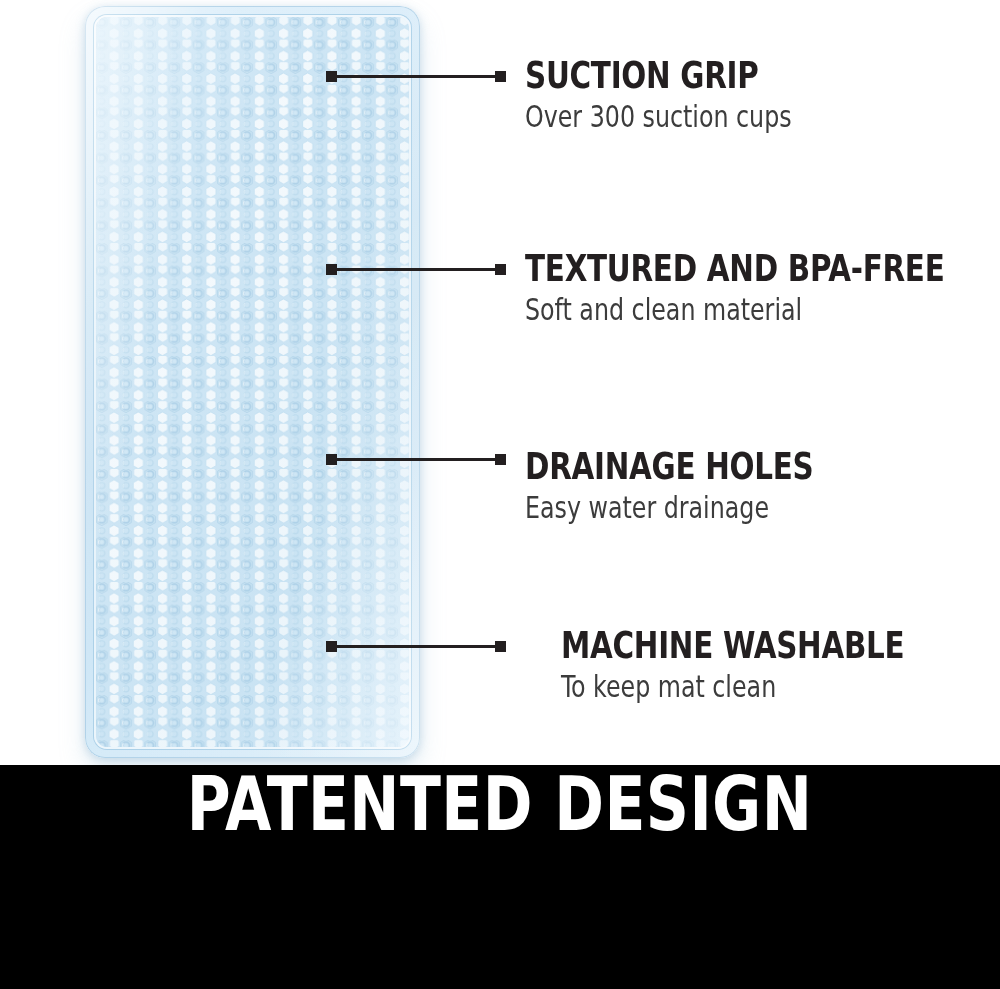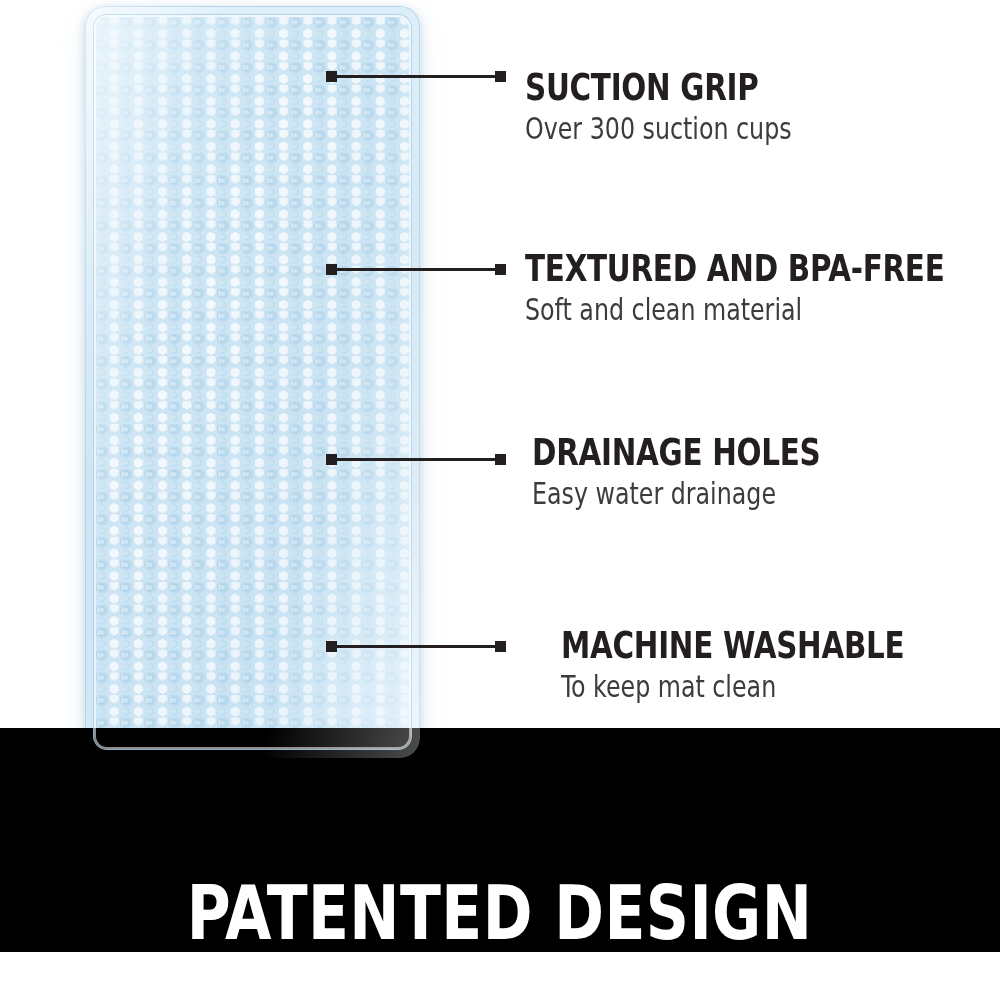--- a/index.html
+++ b/index.html
@@ -116,25 +116,25 @@
     color:#3c3c3c;
     margin-top:5px;
     transform:scaleX(0.88);
     transform-origin:left center;
     white-space:nowrap;
   }
 
   
   .banner {
     position:absolute;
-    left:0; top:728px;
+    left:0; top:765px;
     width:1000px; height:224px;
     background:#000000;
     display:flex;
-    align-items:flex-end;
+    align-items:flex-start;
     justify-content:center;
   }
   .banner-text {
     font-family:"Liberation Sans Narrow","DejaVu Sans Condensed","Liberation Sans", sans-serif;
     font-weight:bold;
     font-size:74px;
     line-height:78px;
     letter-spacing:0.5px;
     color:#ffffff;
     transform:scaleX(0.90);
@@ -187,31 +187,31 @@
       <div class="mat-frame"></div>
       <div class="mat-sheen"></div>
     </div>
   </div>
 
   <div class="leader" style="left:328px; top:75px; width:176px;"></div>
   <div class="leader" style="left:328px; top:268px; width:176px;"></div>
   <div class="leader" style="left:328px; top:458px; width:176px;"></div>
   <div class="leader" style="left:328px; top:645px; width:176px;"></div>
 
-  <div class="callout" style="top:67px;">
+  <div class="callout" style="top:55px;">
     <div class="callout-title">SUCTION GRIP</div>
     <div class="callout-sub">Over 300 suction cups</div>
   </div>
 
   <div class="callout" style="top:248px;">
     <div class="callout-title">TEXTURED AND BPA-FREE</div>
     <div class="callout-sub">Soft and clean material</div>
   </div>
 
-  <div class="callout" style="top:432px;margin-left:7px;">
+  <div class="callout" style="top:446px;">
     <div class="callout-title">DRAINAGE HOLES</div>
     <div class="callout-sub">Easy water drainage</div>
   </div>
 
   <div class="callout" style="top:625px;margin-left:36px;">
     <div class="callout-title">MACHINE WASHABLE</div>
     <div class="callout-sub">To keep mat clean</div>
   </div>
 
   <div class="banner">

